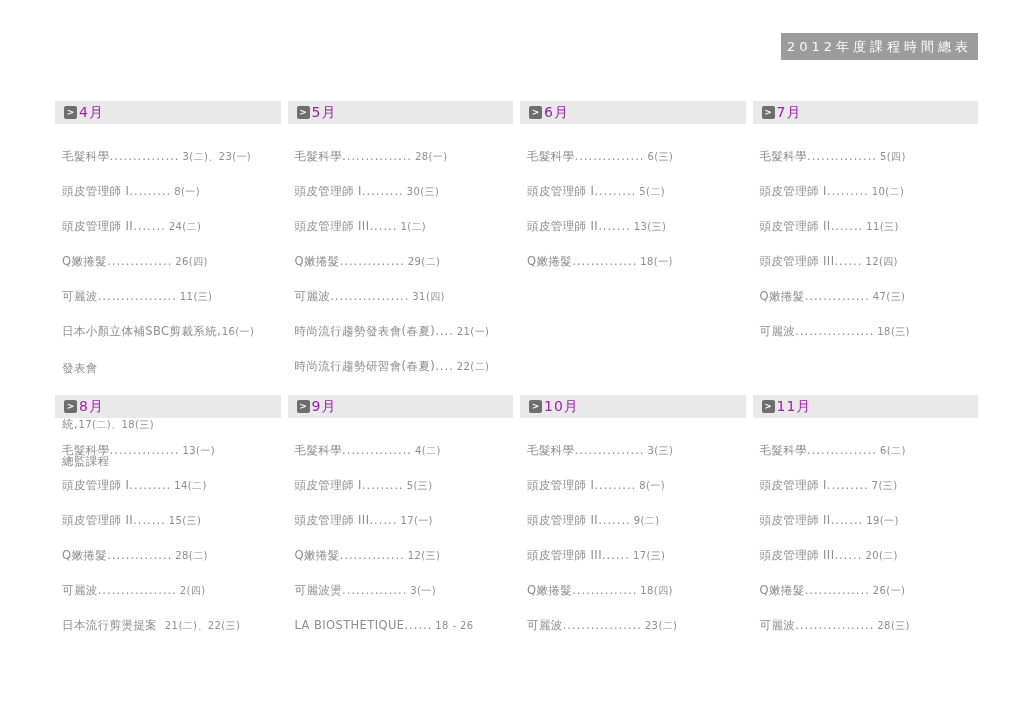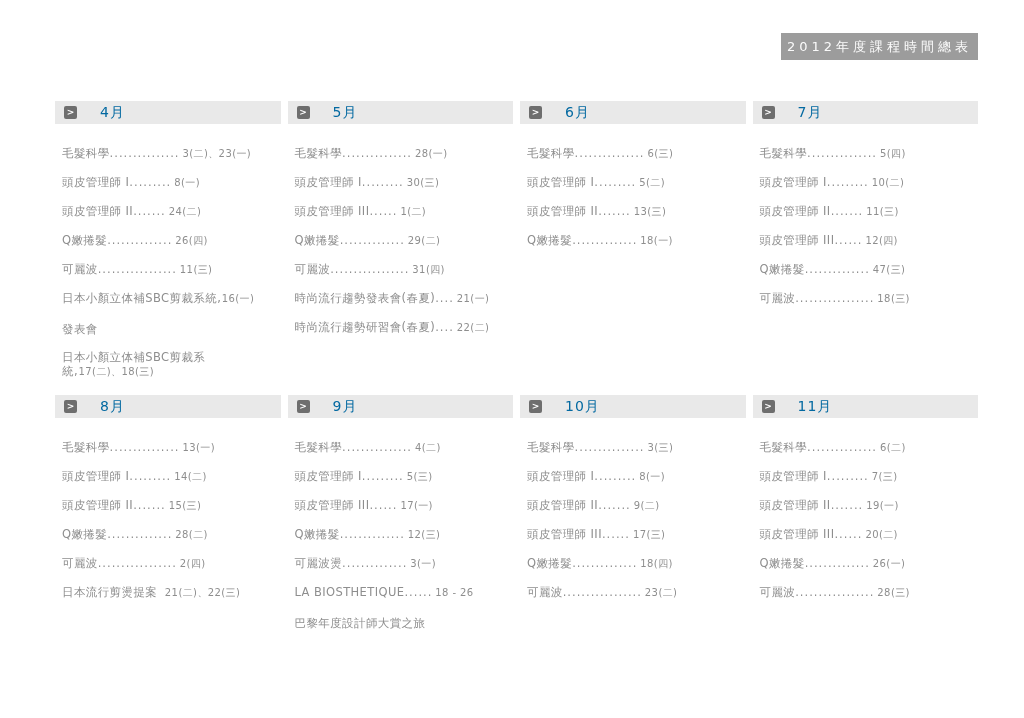--- a/index.html
+++ b/index.html
@@ -55,34 +55,34 @@
     background: #6e6e6e;
     border-radius: 2px;
     color: #ffffff;
     font-size: 9px;
     line-height: 13px;
     text-align: center;
     font-weight: bold;
     flex: 0 0 13px;
   }
   .month-label {
-    margin-left: 23px;
+    margin-left: 2px;
     font-size: 14px;
-    color: #0369a1;
+    color: #a21caf;
     letter-spacing: 1px;
   }
   .course-list {
     list-style: none;
     margin: 22px 0 0 0;
     padding: 0 4px 0 7px;
   }
   .course-item {
     font-size: 11.5px;
     color: #8e8e8e;
-    line-height: 14px;
+    line-height: 21px;
     margin-bottom: 14px;
     letter-spacing: 0.4px;
   }
   .course-sep {
     letter-spacing: 1px;
   }
   .course-date {
     font-size: 10px;
     margin-left: 3px;
     white-space: nowrap;

